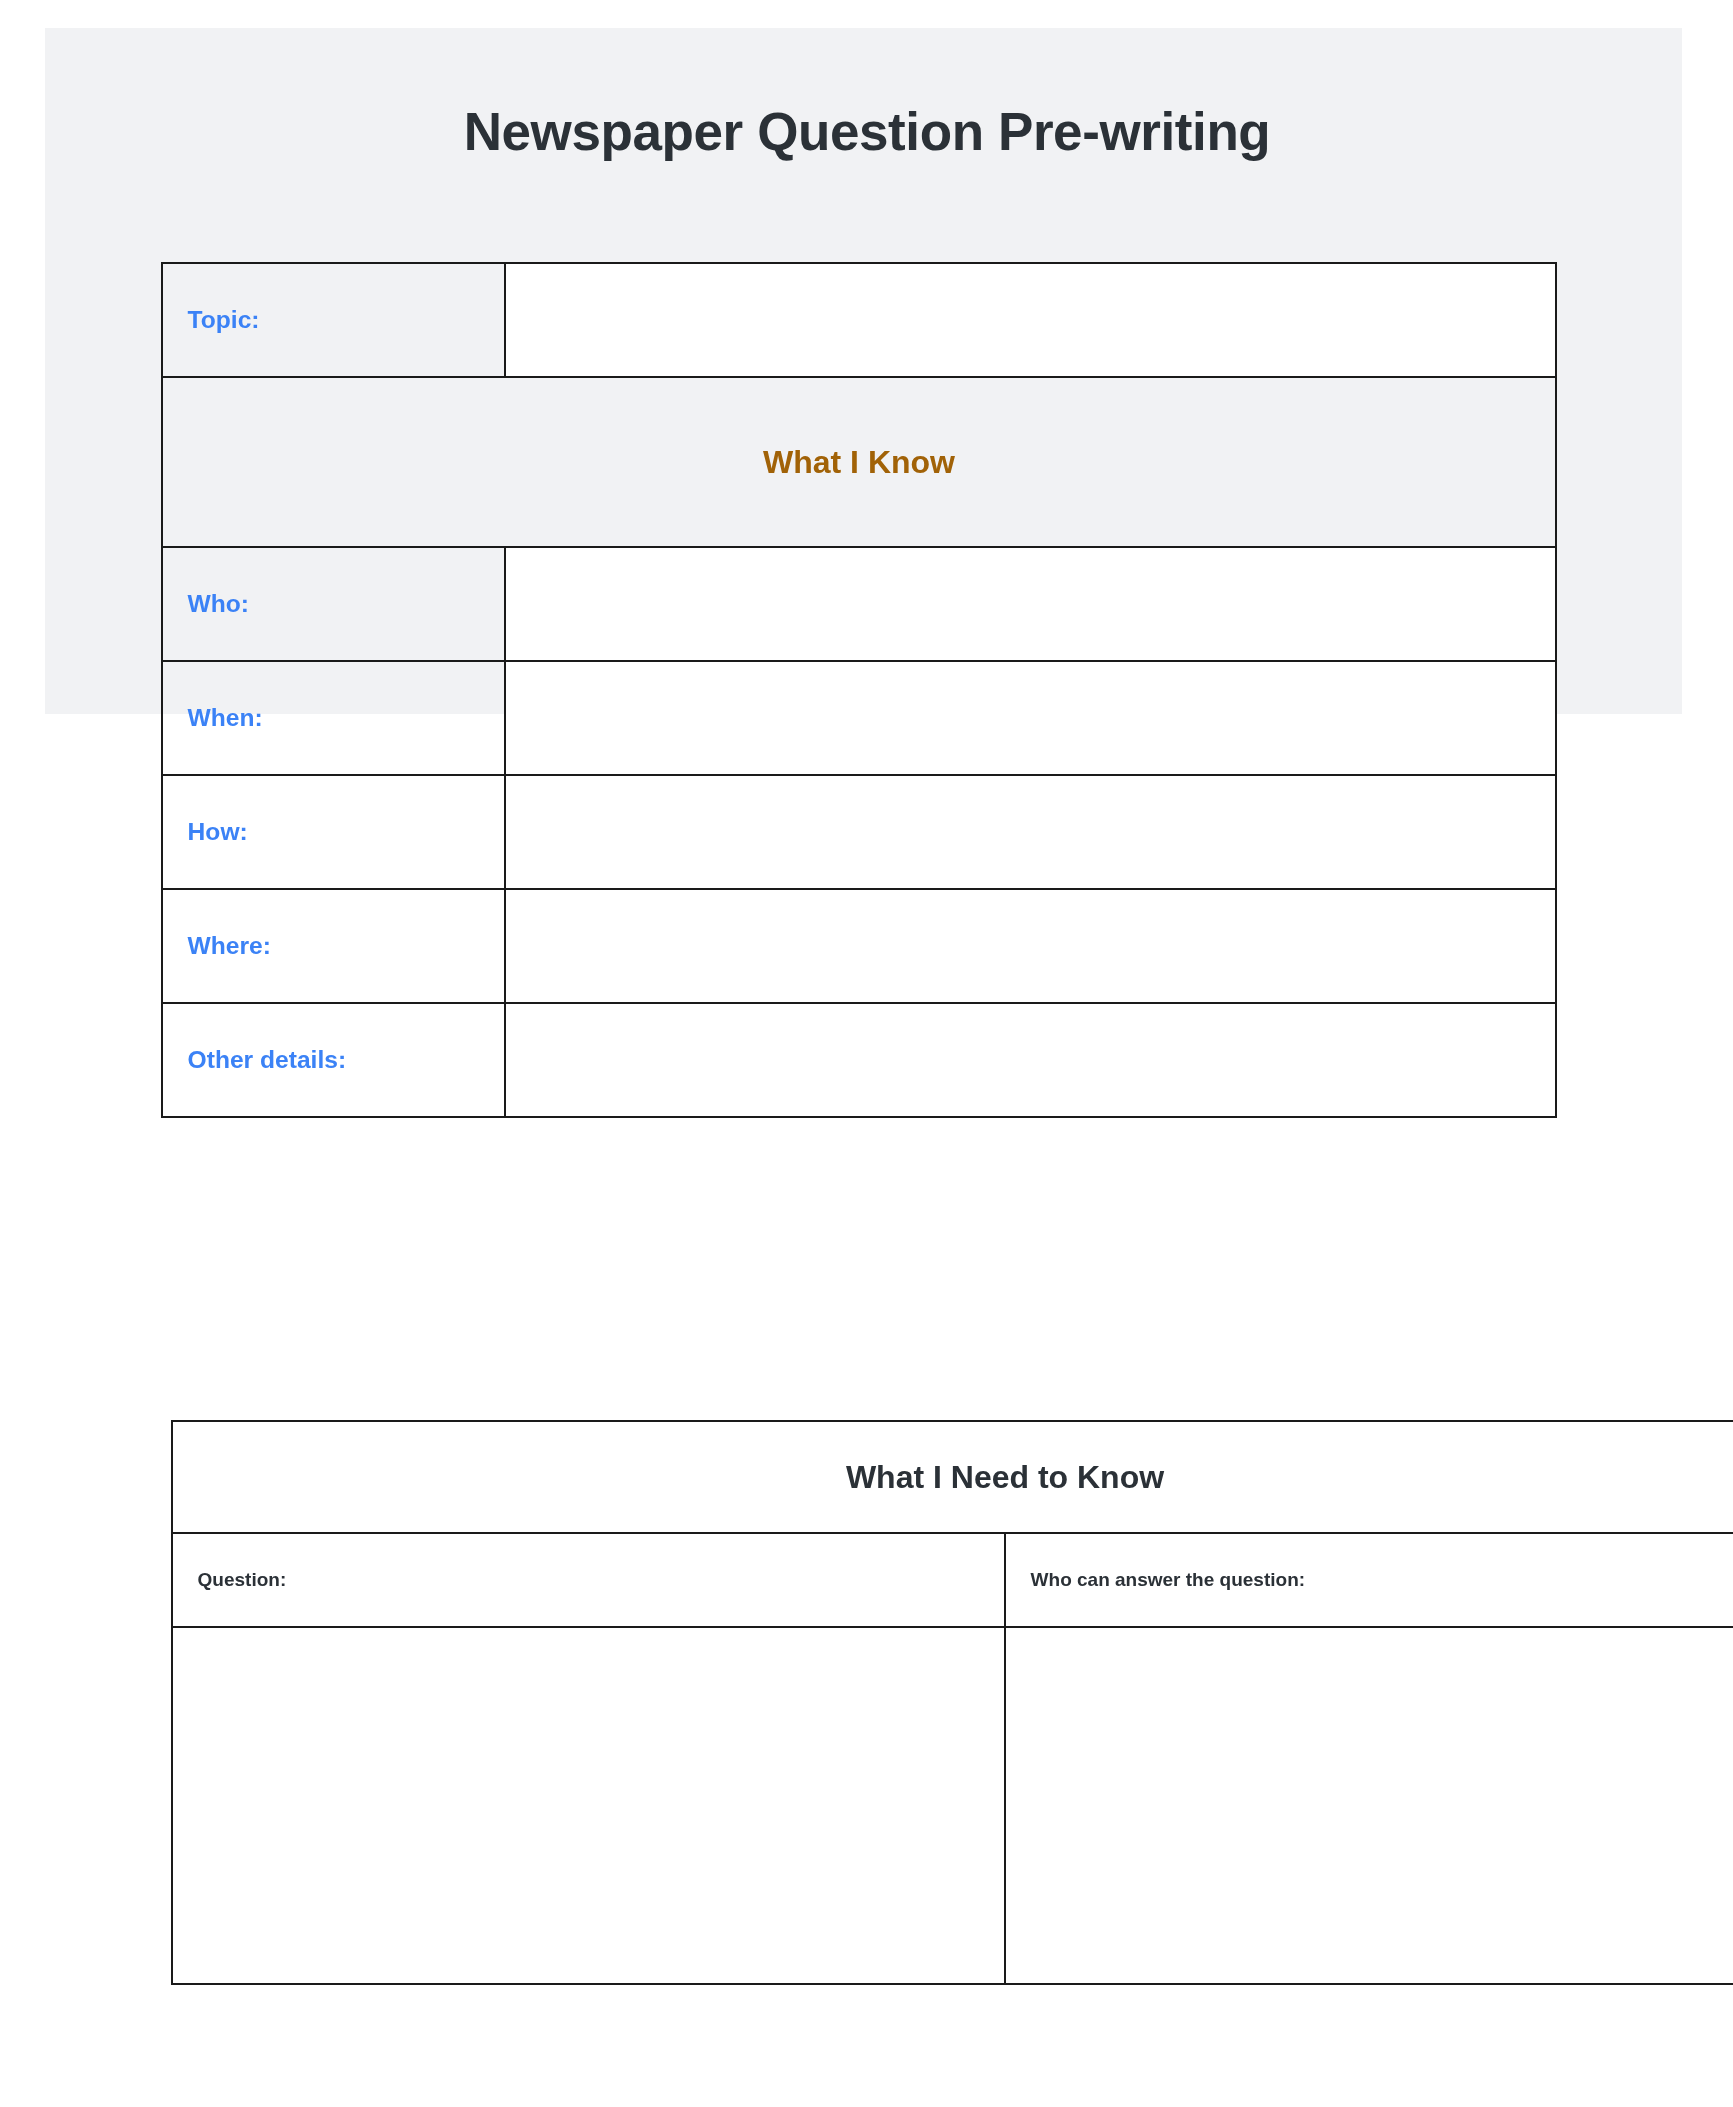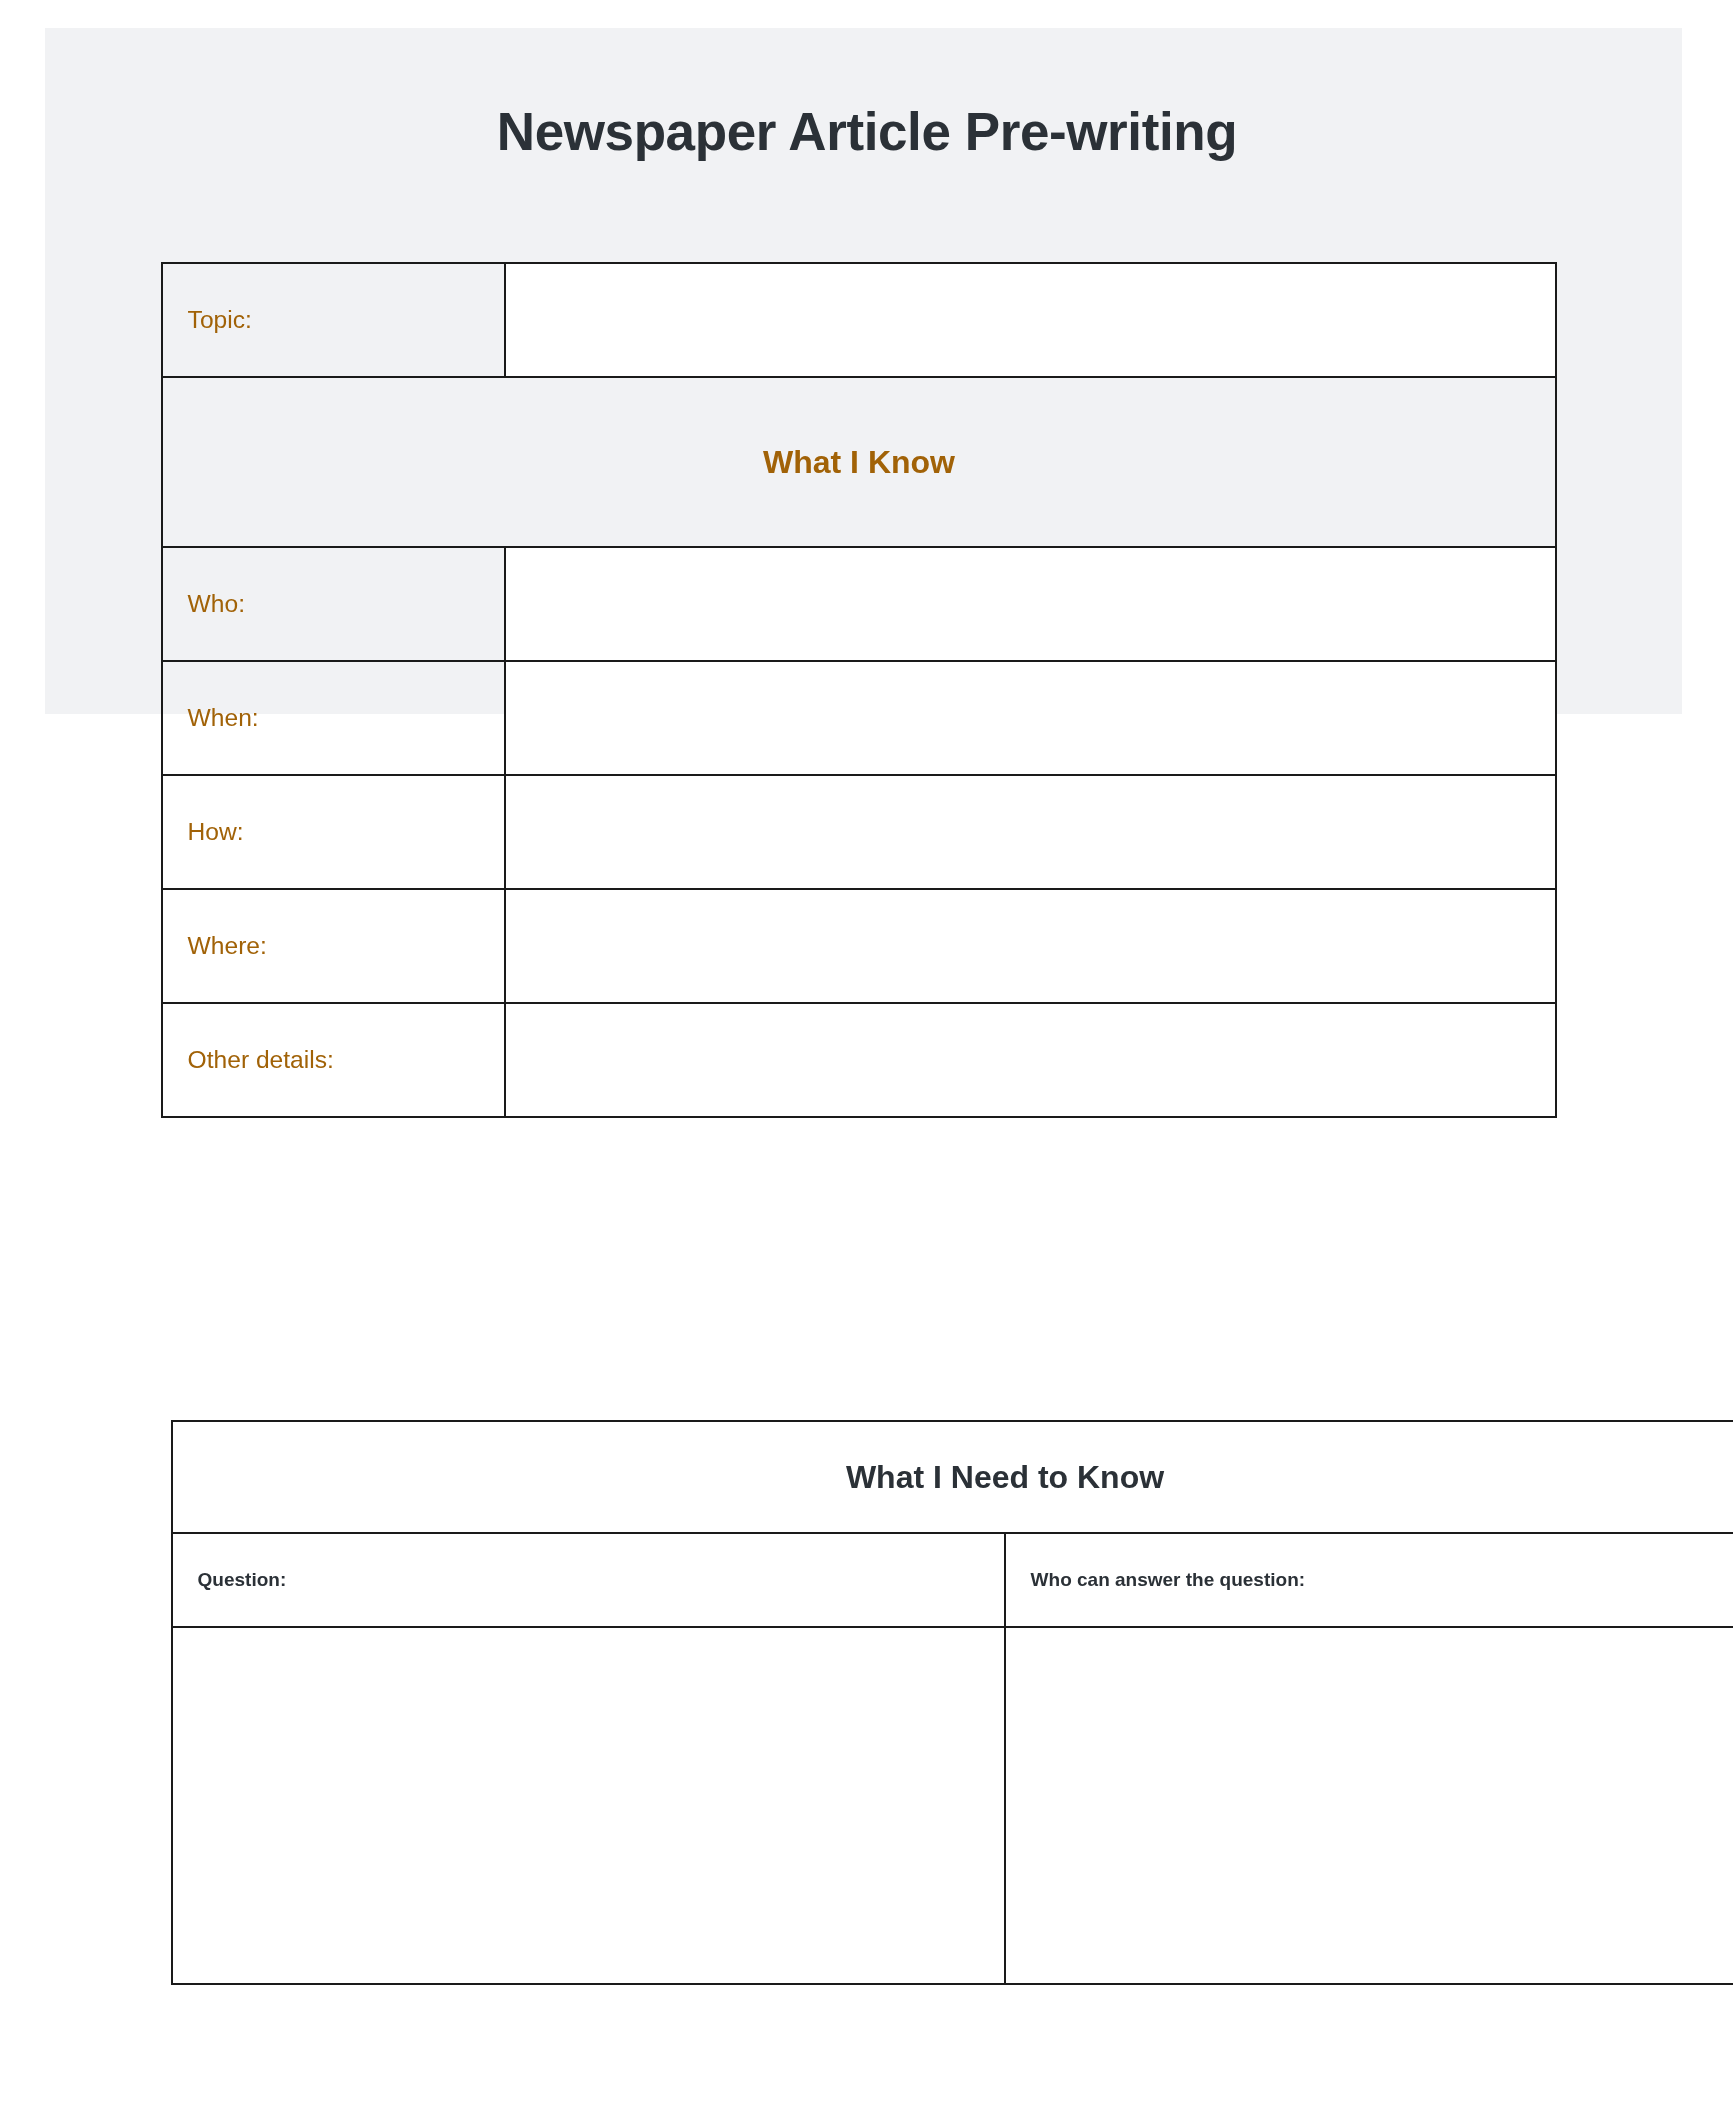--- a/index.html
+++ b/index.html
@@ -57,22 +57,22 @@
   .table-know td {
     border: 2.2px solid #1a1a1a;
     padding: 0;
     vertical-align: middle;
   }
   .lbl-cell {
     width: 316px;
     height: 112px;
     padding-left: 24.6px !important;
     font-size: 24.6px;
-    font-weight: normal;
-    color: #a16207;
+    font-weight: bold;
+    color: #3b82f6;
   }
   .val-cell {
     height: 112px;
     background: #ffffff;
   }
   .section-head {
     height: 168px;
     text-align: center;
     font-size: 32px;
     font-weight: bold;
@@ -114,21 +114,21 @@
   }
   .half { width: 698px; }
 </style>
 </head>
 <body>
 
 <div class="header-band"></div>
 
 <div class="page">
 
-  <div class="title">Newspaper Article Pre-writing</div>
+  <div class="title">Newspaper Question Pre-writing</div>
 
   <table class="table-know">
     <tbody>
       <tr>
         <td class="lbl-cell">Topic:</td>
         <td class="val-cell"></td>
       </tr>
       <tr>
         <td class="section-head" colspan="2">What I Know</td>
       </tr>

